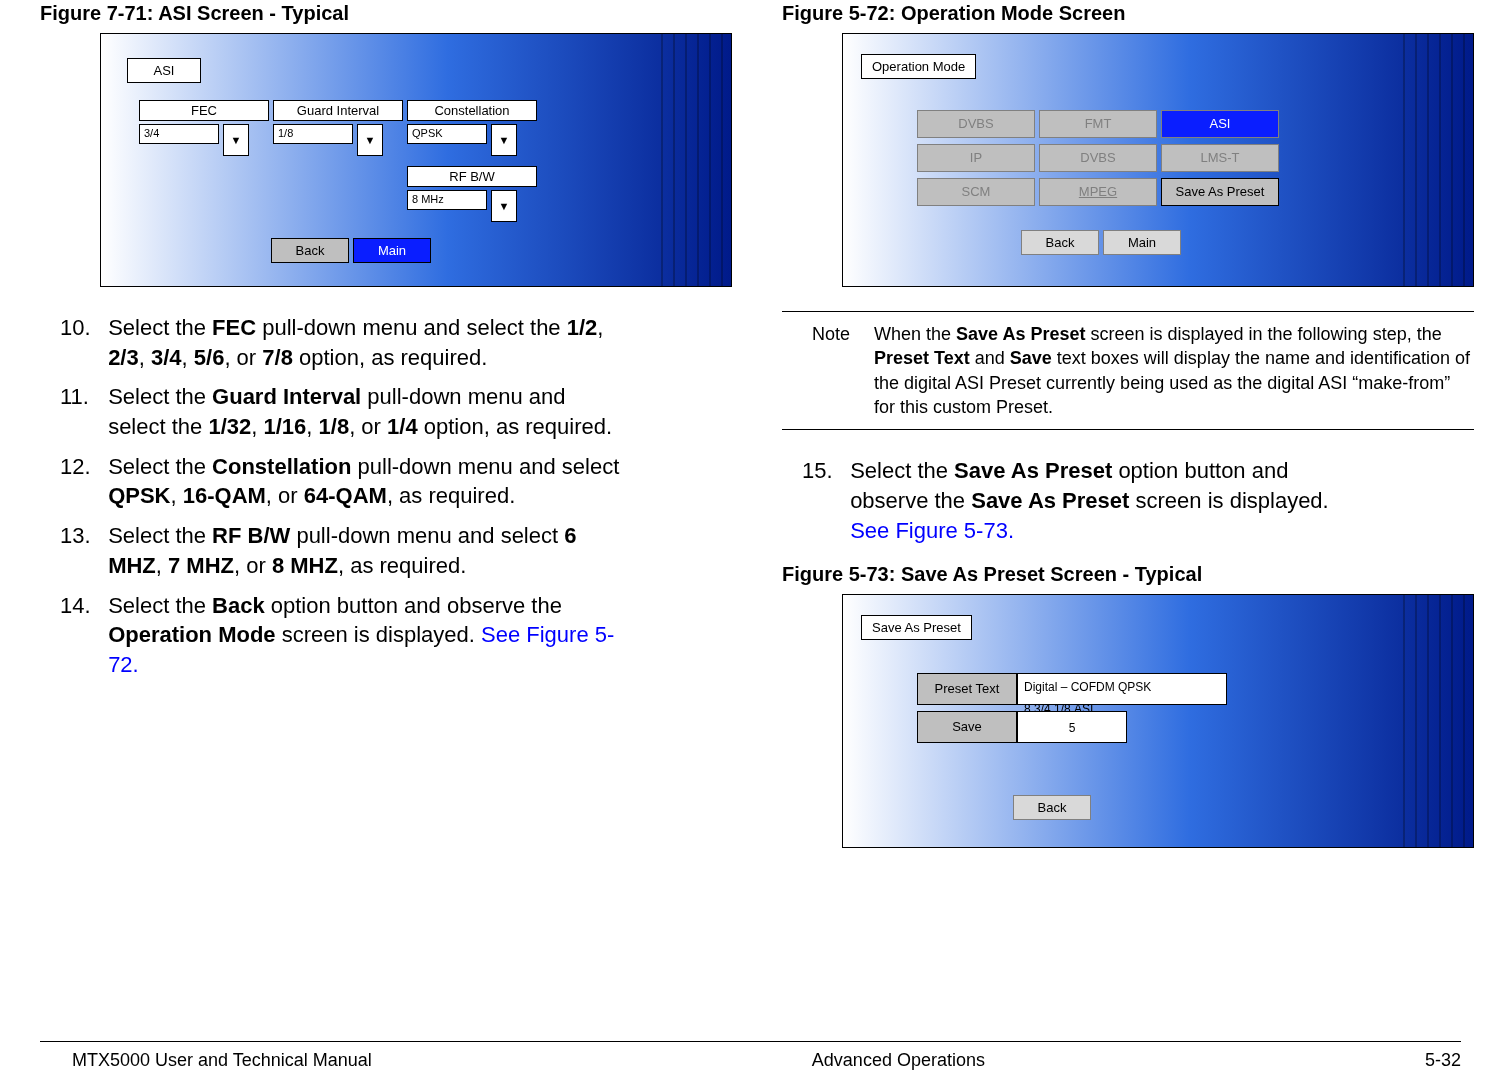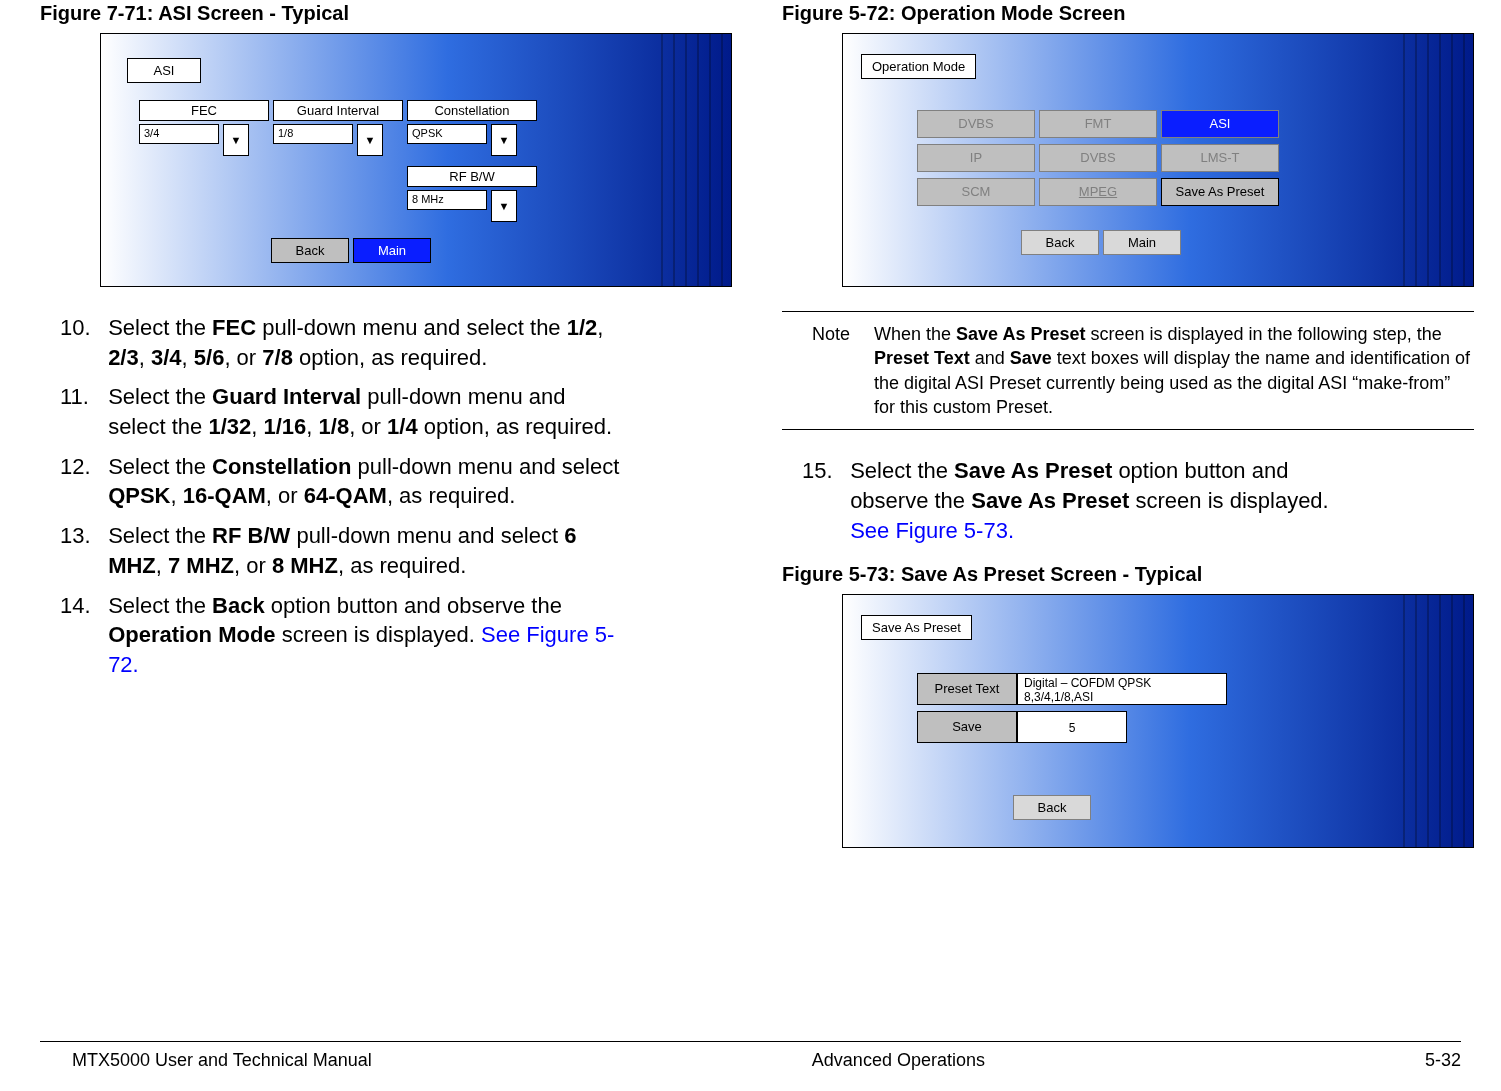--- a/index.html
+++ b/index.html
@@ -28,21 +28,21 @@
   .num { display: inline-block; width: 42px; vertical-align: top; text-align: left; margin-left: 20px; }
   .body { display: inline-block; width: 520px; vertical-align: top; }
   .link { color: #0000ff; }
   .note-block { display: flex; border-top: 1px solid #000; border-bottom: 1px solid #000; padding: 10px 0; margin-top: 24px; font-size: 18px; line-height: 1.35; }
   .note-lbl { width: 92px; text-align: center; padding-left: 6px; }
   .note-body { flex: 1; }
   .footer { position: absolute; left: 40px; right: 40px; bottom: 20px; border-top: 1px solid #000; padding-top: 8px; display: flex; justify-content: space-between; font-size: 18px; }
   .footer .left b { font-weight: normal; margin-left: 32px; }
   .save-field { position: absolute; display: flex; }
   .save-lbl { border: 1px solid #000; background: #bfbfbf; font-size: 13px; text-align: center; line-height: 30px; height: 32px; width: 100px; }
-  .save-val { border: 1px solid #000; background: #fff; font-size: 12px; padding: 2px 6px; height: 32px; line-height: 14px; width: 210px; }
+  .save-val { border: 1px solid #000; background: #fff; font-size: 12px; padding: 2px 6px; height: 32px; line-height: 22px; width: 210px; }
   .save-val.small { width: 110px; text-align: center; line-height: 28px; }
   b { font-weight: bold; }
 </style>
 </head>
 <body>
 
 <div class="page">
   <div class="columns">
 
     <div class="col">

